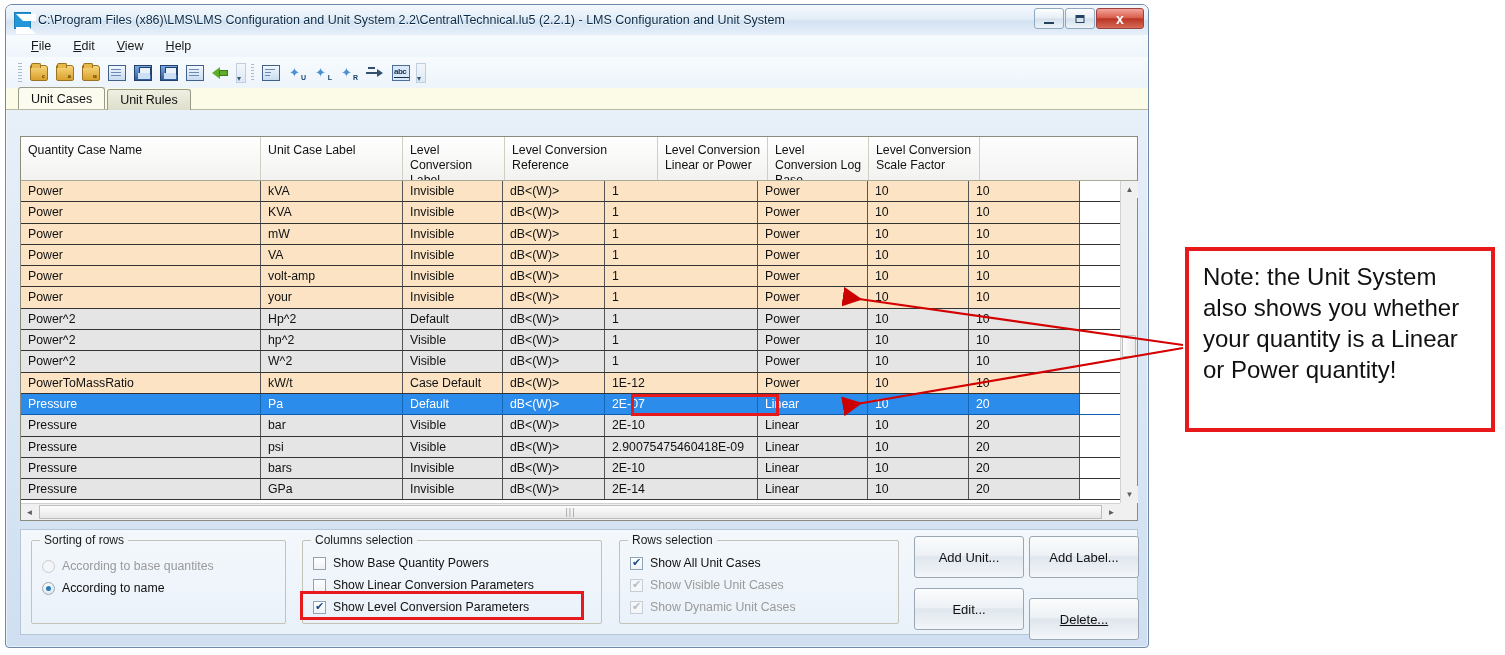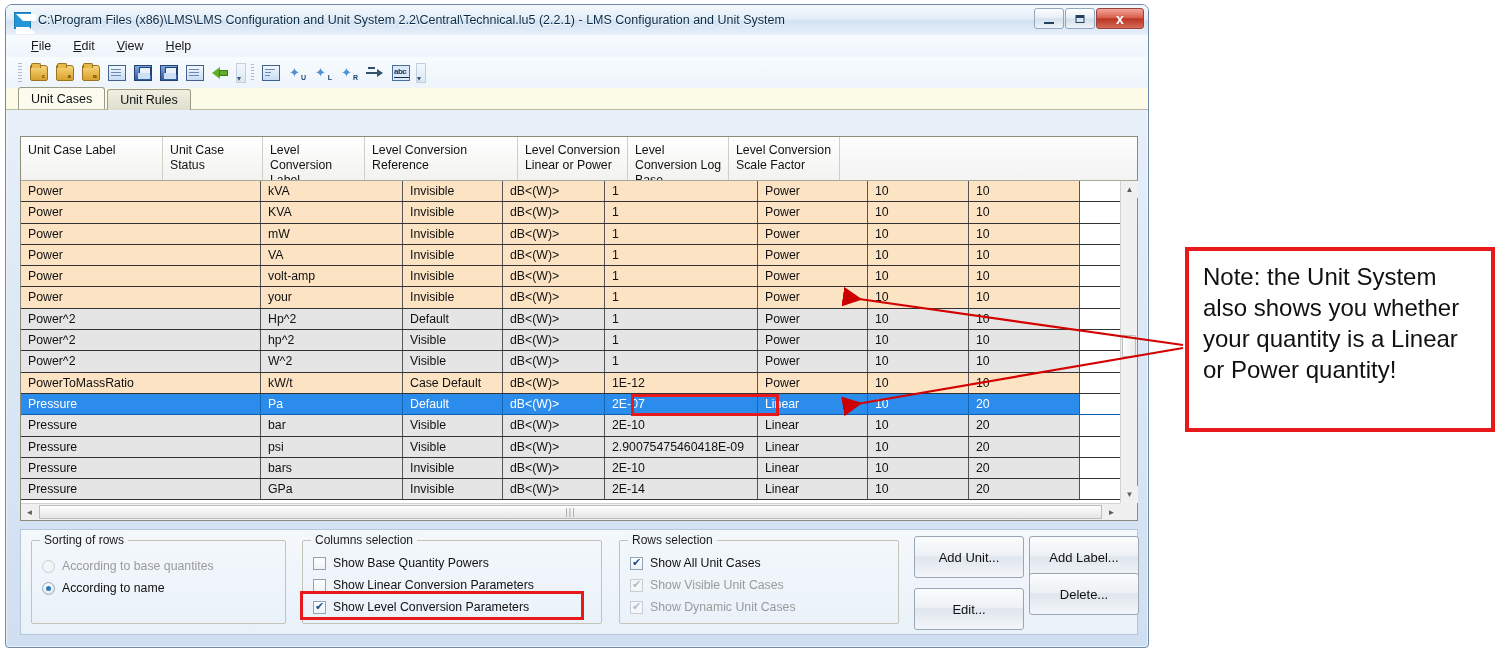--- a/index.html
+++ b/index.html
@@ -350,22 +350,22 @@
       <div class="tab active">
         <span>Unit Cases</span>
       </div>
       <div class="tab">
         <span>Unit Rules</span>
       </div>
     </div>
 
     <div class="gridwrap">
       <div class="hdr-row" id="hdr">
+          <div class="hdr-cell" style="width: 240px;">Quantity Case Name</div>
           <div class="hdr-cell" style="width: 142px;">Unit Case Label</div>
-          <div class="hdr-cell" style="width: 100px;">Unit Case Status</div>
           <div class="hdr-cell" style="width: 102px;">Level Conversion Label</div>
           <div class="hdr-cell" style="width: 153px;">Level Conversion Reference</div>
           <div class="hdr-cell" style="width: 110px;">Level Conversion Linear or Power</div>
           <div class="hdr-cell" style="width: 101px;">Level Conversion Log Base</div>
           <div class="hdr-cell" style="width: 111px;">Level Conversion Scale Factor</div>
         </div>
       <div class="rows" id="rows">
           <div class="row beige">
             <div class="cell" style="width: 240px;">Power</div>
             <div class="cell" style="width: 142px;">kVA</div>
@@ -580,21 +580,21 @@
           <div class="opt disabled">
             <span class="cbx dim on"></span>
             <span>Show Dynamic Unit Cases</span>
           </div>
         </div>
       </div>
 
       <div class="btn" style="left:893px; top:6px;">Add Unit...</div>
       <div class="btn" style="left:1008px; top:6px;">Add Label...</div>
       <div class="btn" style="left:893px; top:58px;">Edit...</div>
-      <div class="btn" style="left:1008px; top:43px;">Delete...</div>
+      <div class="btn" style="left:1008px; top:68px;text-decoration:underline;">Delete...</div>
     </div>
   </div>
 
   <div class="hl-box" style="left:300px; top:591px; width:284px; height:29px;"></div>
   <div class="hl-box" style="left:631px; top:394px; width:148px; height:22px;"></div>
 
   <svg class="arrows">
     <defs>
       <marker id="ah" markerWidth="9" markerHeight="9" refX="8" refY="4.5" orient="auto">
         <path d="M9,0 L9,9 L0,4.5 Z" fill="#c00"></path>

